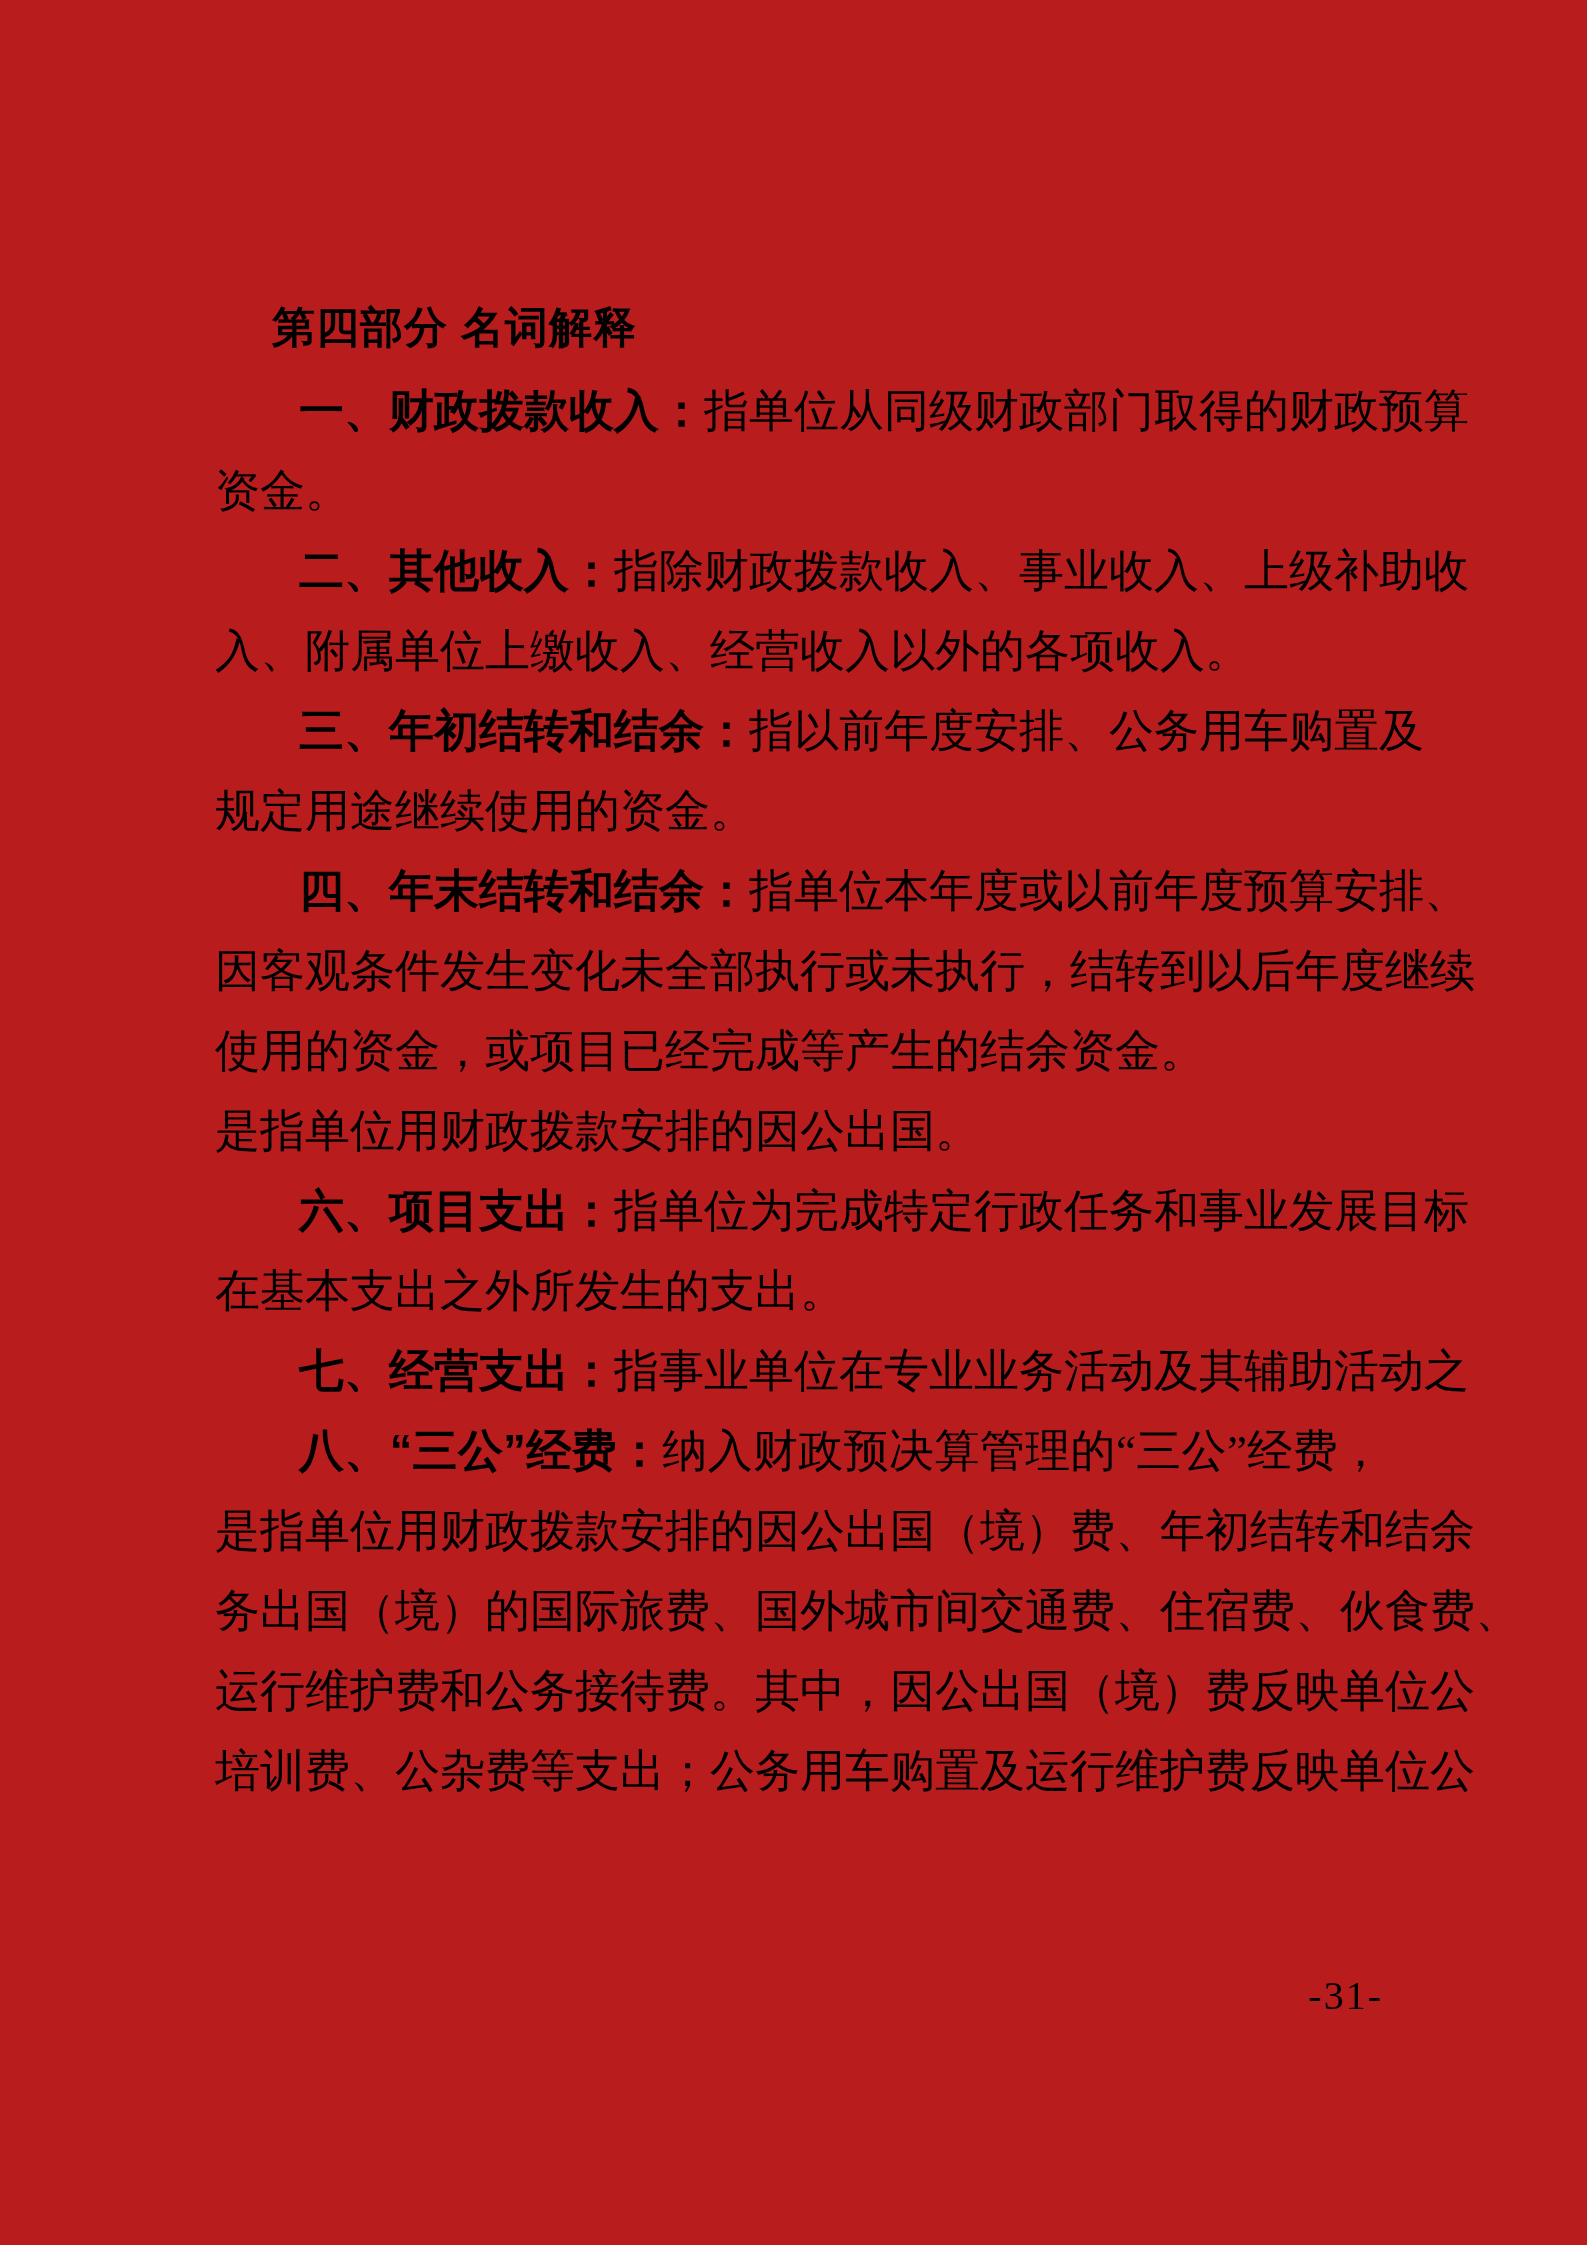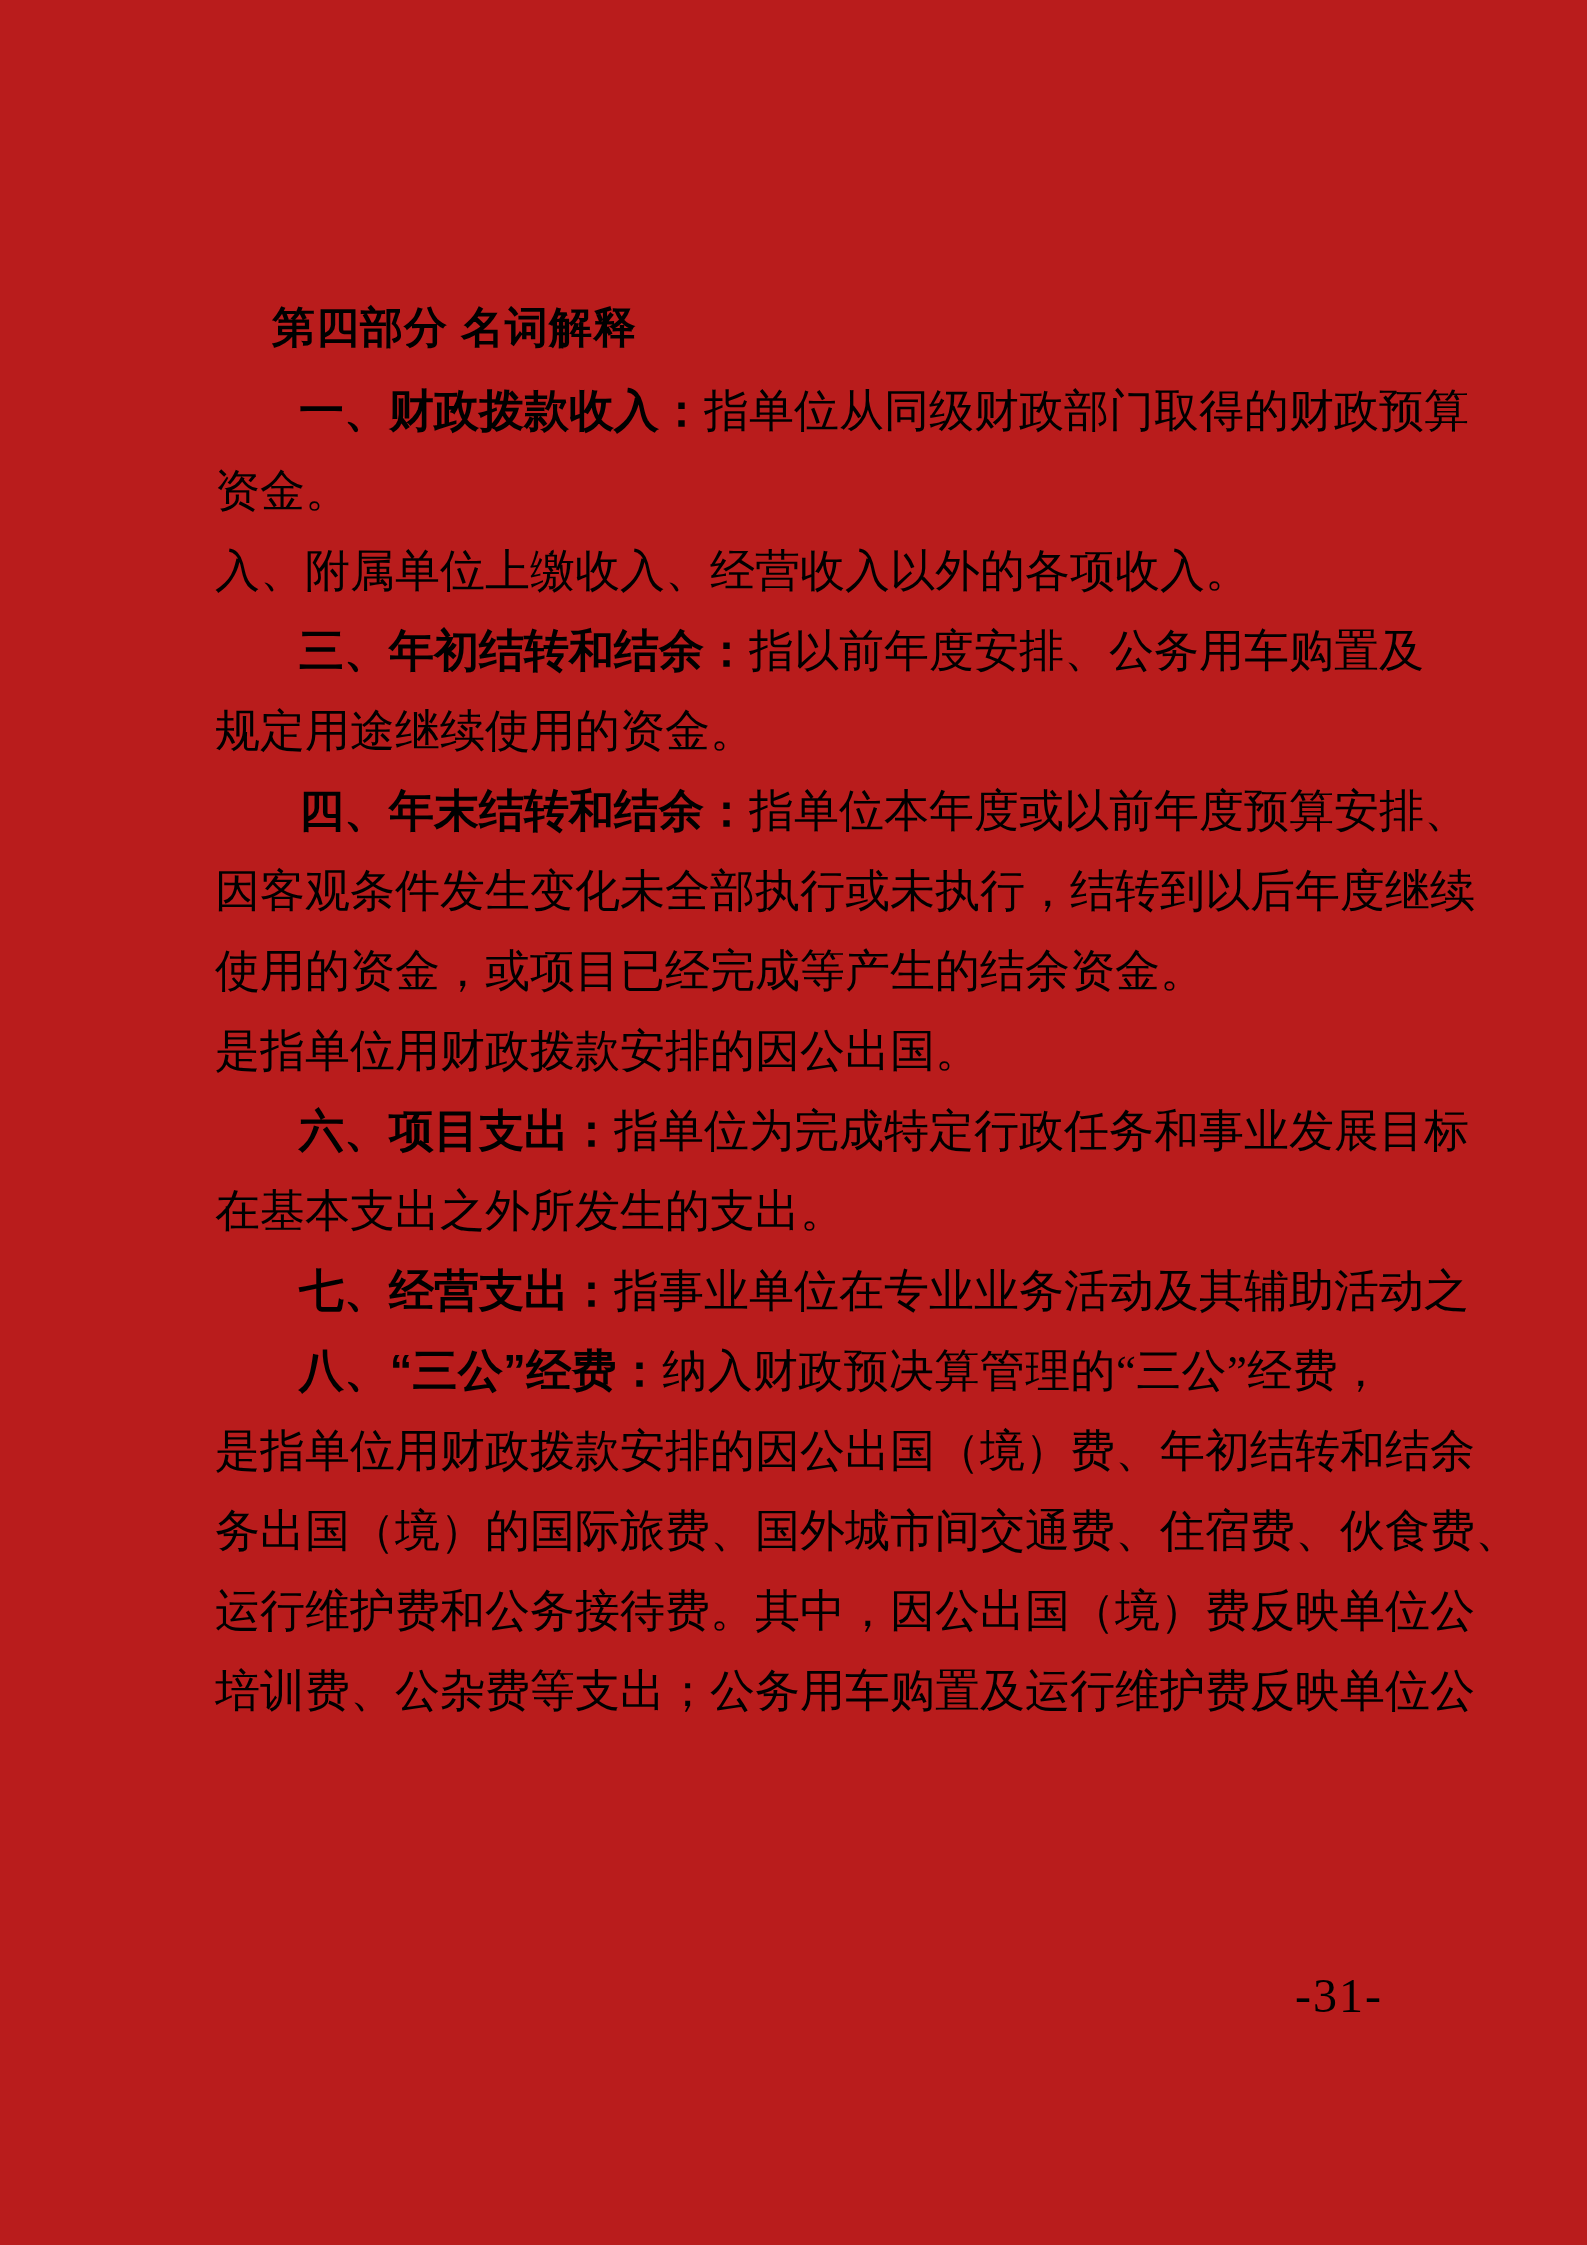--- a/index.html
+++ b/index.html
@@ -56,37 +56,38 @@
   .lead {
     font-weight: bold;
     font-family: "Liberation Sans", "DejaVu Sans", sans-serif;
   }
   .page-number {
     position: absolute;
     left: 215px;
     top: 1972px;
     width: 1168px;
     text-align: right;
-    font-size: 48px;
+    font-size: 40px;
     line-height: 48px;
     letter-spacing: 2px;
     font-family: "Liberation Serif", "DejaVu Serif", serif;
   }
 </style>
 </head>
 <body>
 
 <div class="page">
   <div class="text-block">
 
     <div class="doc-title">第四部分 名词解释</div>
 
     <div class="line fill indent"><span class="lead">一、财政拨款收入：</span><span>指单位从同级财政部门取得的财政预算</span></div>
     <div class="line"><span>资金。</span></div>
 
+    <div class="line fill indent"><span class="lead">二、其他收入：</span><span>指除财政拨款收入、事业收入、上级补助收</span></div>
     <div class="line"><span>入、附属单位上缴收入、经营收入以外的各项收入。</span></div>
 
     <div class="line fill indent"><span class="lead">三、年初结转和结余：</span><span>指以前年度安排、公务用车购置及</span></div>
     <div class="line"><span>规定用途继续使用的资金。</span></div>
 
     <div class="line fill indent"><span class="lead">四、年末结转和结余：</span><span>指单位本年度或以前年度预算安排、</span></div>
     <div class="line fill"><span>因客观条件发生变化未全部执行或未执行，结转到以后年度继续</span></div>
     <div class="line"><span>使用的资金，或项目已经完成等产生的结余资金。</span></div>
 
     <div class="line"><span>是指单位用财政拨款安排的因公出国。</span></div>

